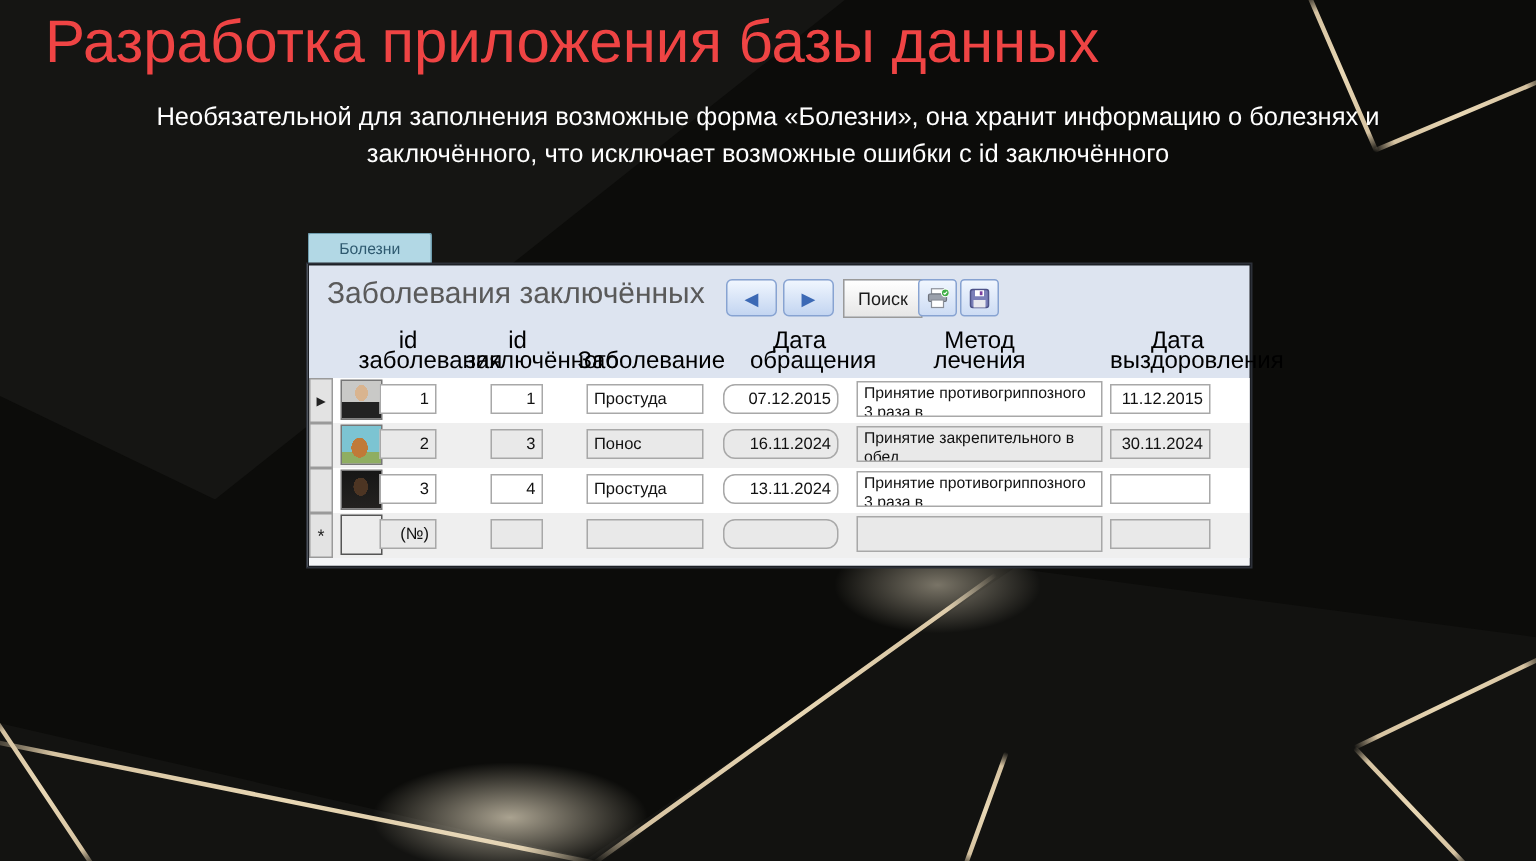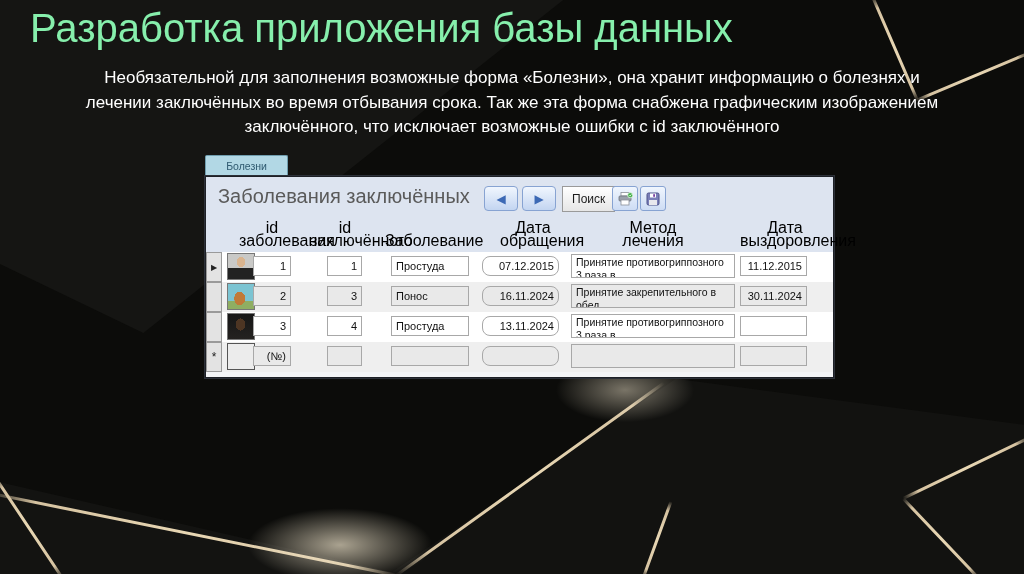--- a/index.html
+++ b/index.html
@@ -16,21 +16,21 @@
   .g3{left:872px;top:-6px;width:115px;transform:rotate(66.6deg);}
   .g4{left:916px;top:99px;width:125px;transform:rotate(-22.8deg);}
   .g5{left:903px;top:497px;width:142px;transform:rotate(-25.7deg);}
   .g6{left:903px;top:497px;width:110px;transform:rotate(46.5deg);}
   .g7{left:-6px;top:474px;width:124px;transform:rotate(56.3deg);}
   .g8{left:671px;top:500px;width:82px;transform:rotate(110deg);}
   .glow{position:absolute;pointer-events:none;}
   .glow1{left:240px;top:505px;width:200px;height:80px;background:radial-gradient(ellipse at center,rgba(255,243,216,.65),rgba(255,243,216,0) 65%);}
   .glow2{left:550px;top:355px;width:150px;height:70px;background:radial-gradient(ellipse at center,rgba(255,243,216,.45),rgba(255,243,216,0) 65%);}
   
-  .title{position:absolute;left:30px;top:6px;font-size:40px;color:#86efac;font-weight:400;}
+  .title{position:absolute;left:30px;top:6px;font-size:40px;color:#ef4444;font-weight:400;}
   .intro{position:absolute;top:66px;left:0;width:1024px;text-align:center;color:#ffffff;
          font-size:17px;line-height:24.5px;}
   
   .form-wrap{position:absolute;left:205px;top:155px;}
   .tab{width:83px;height:21px;background:#b2d8e5;border:1px solid #6f9dae;border-bottom:none;
        border-radius:2px 2px 0 0;display:flex;align-items:center;justify-content:center;
        font-size:10.5px;color:#2f5a70;box-sizing:border-box;}
   .form-body{position:relative;width:627px;height:200px;background:#dde4f0;
              border:1px solid #1d2026;box-sizing:content-box;box-shadow:0 0 0 1px #2c3038;}
   .form-header{position:absolute;left:0;top:0;width:100%;height:38px;display:flex;align-items:center;}
@@ -91,21 +91,20 @@
   <div class="gold g5"></div>
   <div class="gold g6"></div>
   <div class="gold g7"></div>
   <div class="gold g8"></div>
   <div class="glow glow1"></div>
   <div class="glow glow2"></div>
 
   <div class="title">Разработка приложения базы данных</div>
   <div class="intro">
     <div>Необязательной для заполнения возможные форма «Болезни», она хранит информацию о болезнях и</div>
-    <div>лечении заключённых во время отбывания срока. Так же эта форма снабжена графическим изображением</div>
     <div>заключённого, что исключает возможные ошибки с id заключённого</div>
   </div>
 
   <div class="form-wrap">
     <div class="tab">
       <span>Болезни</span>
     </div>
     <div class="form-body">
 
       <div class="form-header">

